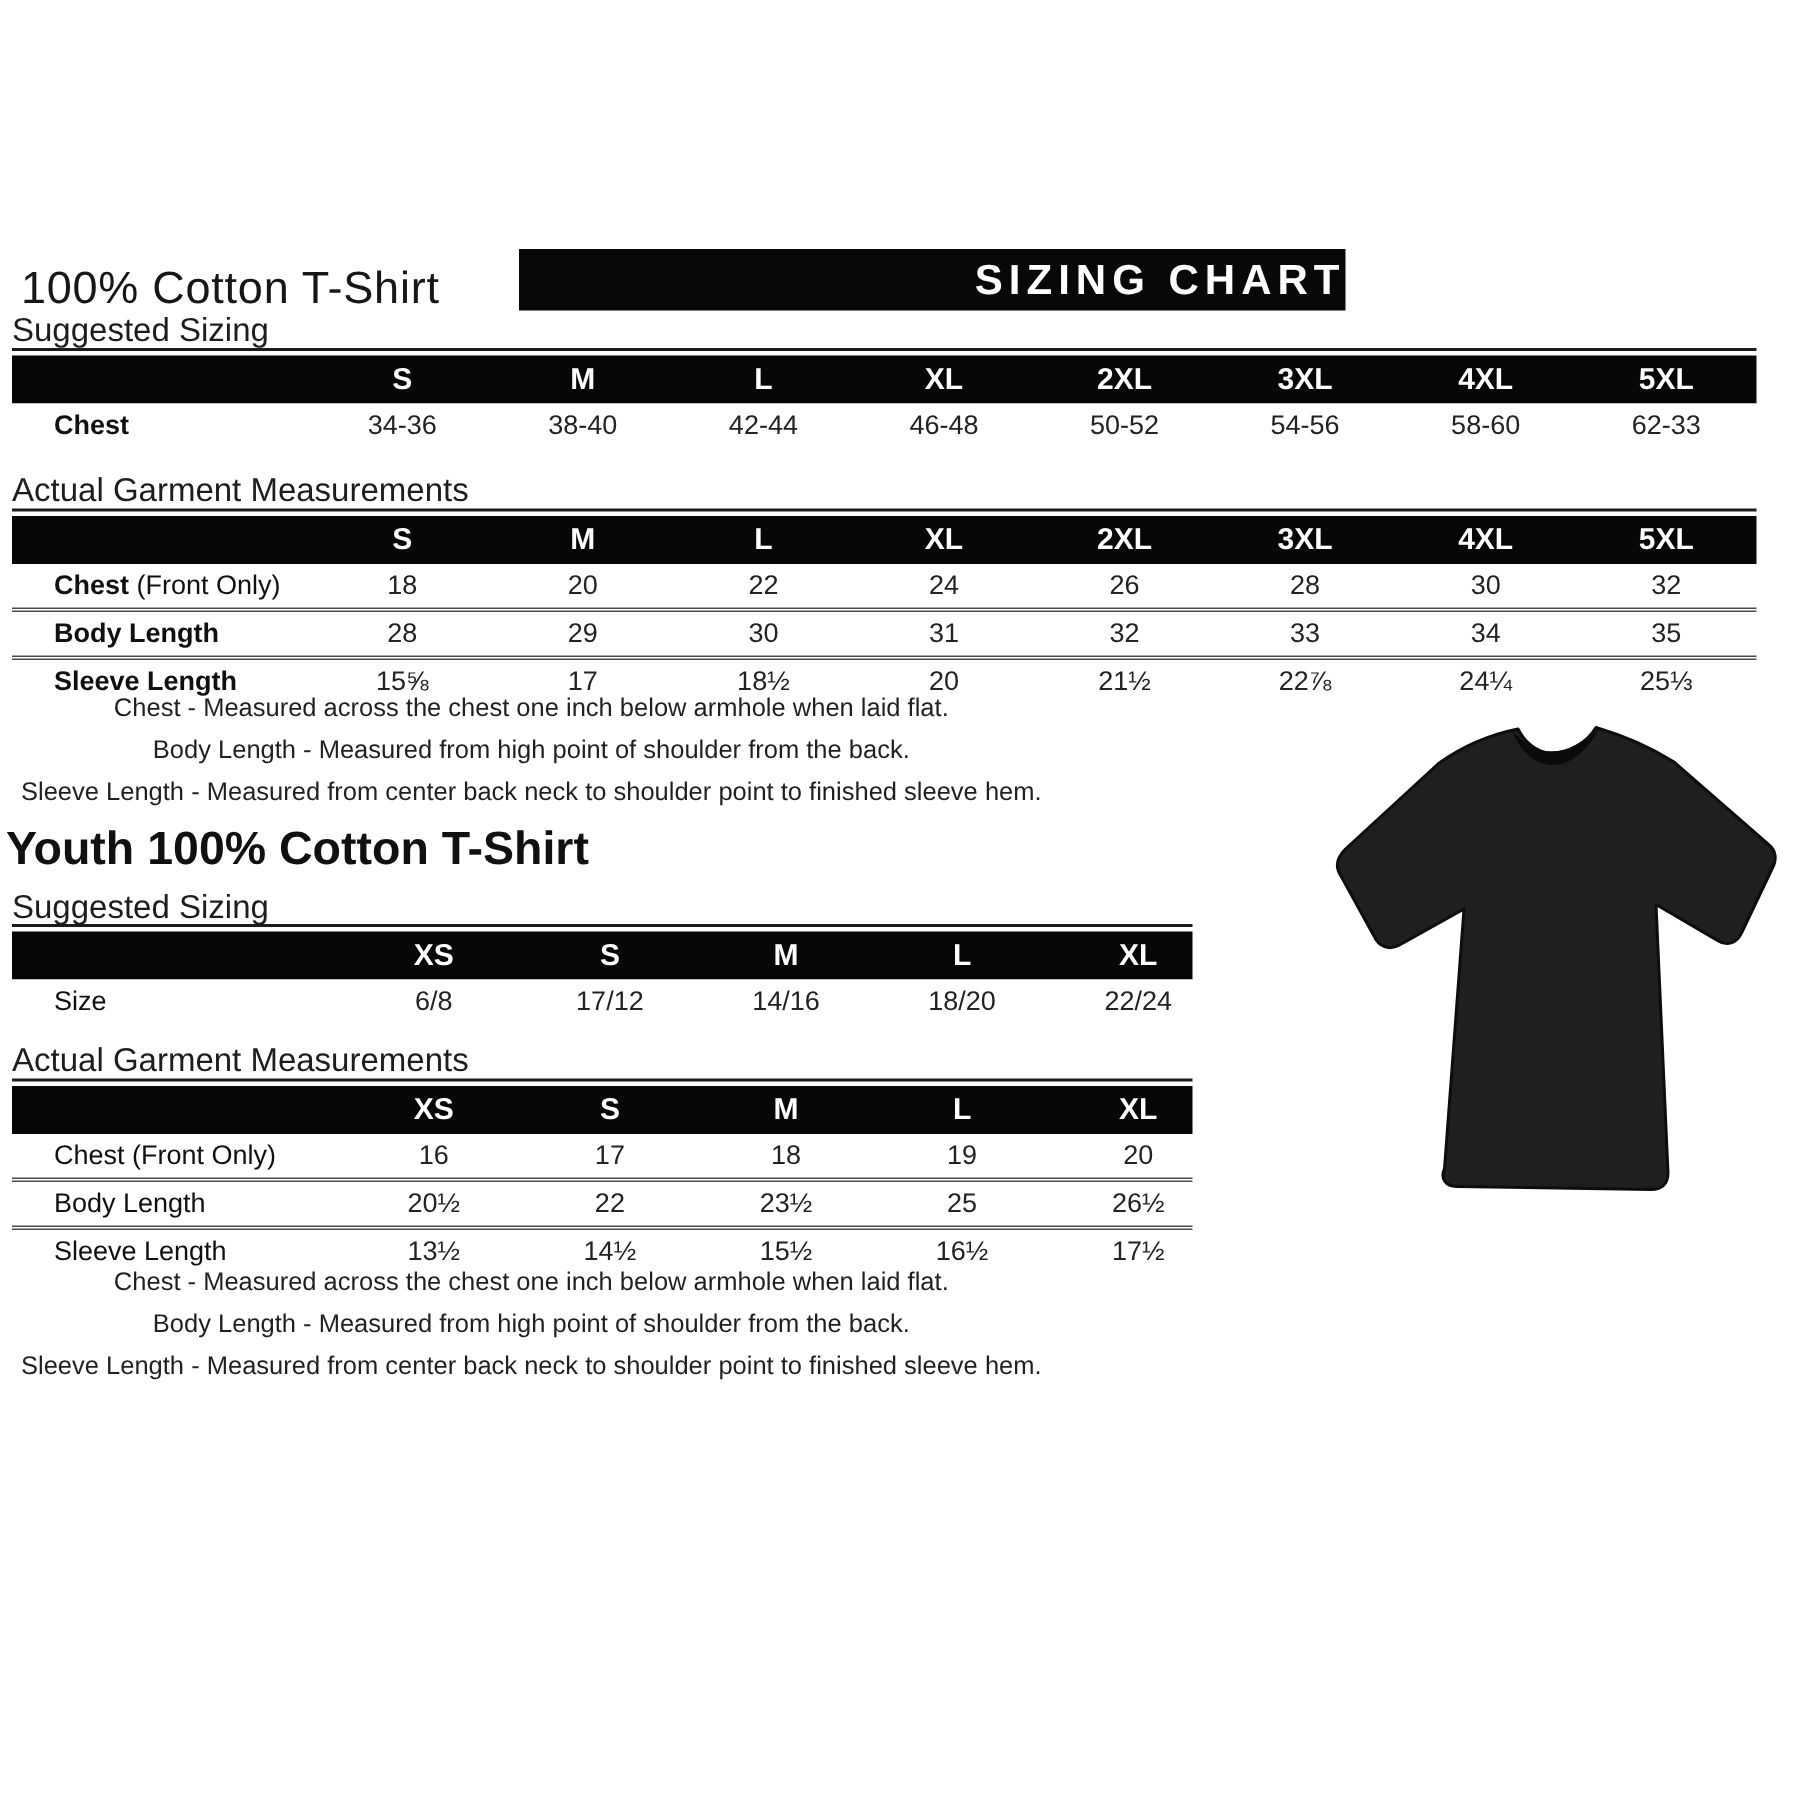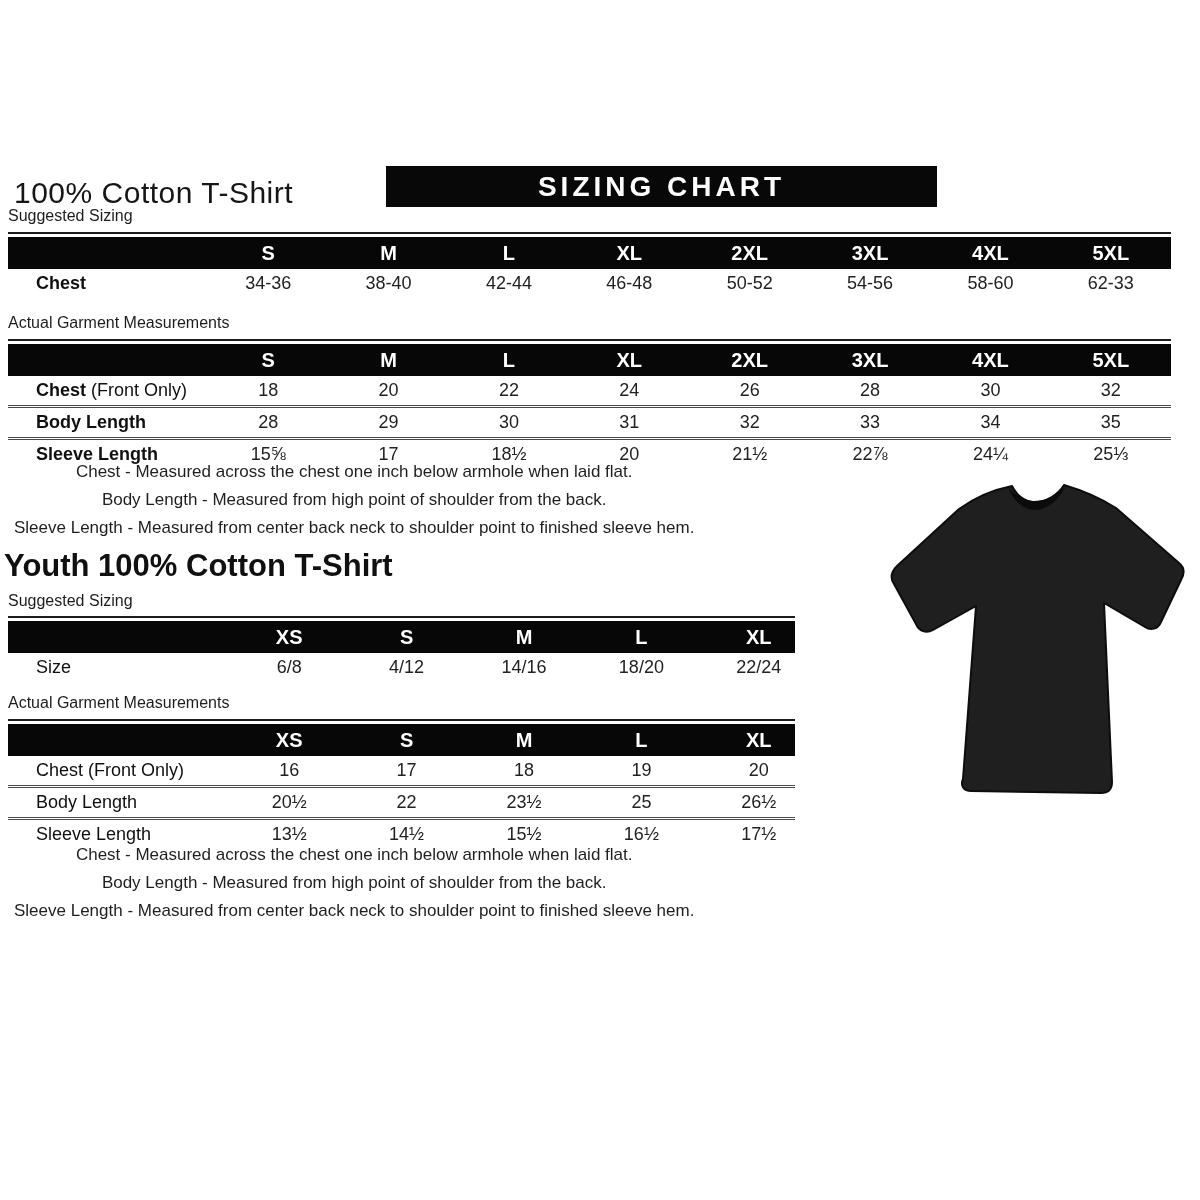--- a/index.html
+++ b/index.html
@@ -6,25 +6,25 @@
   .canvas {
     position:relative; width:1200px; height:1200px; background:#ffffff;
     font-family:"Liberation Sans","DejaVu Sans",sans-serif; color:#1a1a1a;
     overflow:hidden;
   }
   .abs { position:absolute; }
 
   .page-title { left:14px; top:176px; font-size:30px; font-weight:400; color:#161616; letter-spacing:0.5px; }
   .banner {
     left:346px; top:166px; width:551px; height:41px; background:#080808;
-    display:flex; align-items:center; justify-content:center;margin-left:40px;
+    display:flex; align-items:center; justify-content:flex-end;
   }
   .banner span { color:#ffffff; font-weight:bold; font-size:28px; letter-spacing:4px; }
 
-  .sublabel { font-size:16px; color:#1d1d1d; margin:0; }
+  .sublabel { font-size:22px; color:#1d1d1d; margin:0; }
 
   
   .table { border-top:2px solid #1c1c1c; }
   .thead { display:grid; background:#070707; height:32px; align-items:center; margin-top:3px; }
   .th { text-align:center; color:#ffffff; font-weight:bold; font-size:20px; }
   .trow { display:grid; align-items:center; height:29px; background:#fff; }
   .td { text-align:center; font-size:18px; color:#222222; }
   .tlabel { padding-left:28px; font-size:18px; color:#101010; }
   .tlabel .lbl { font-weight:bold; }
   .tlabel .sfx { font-weight:normal; }
@@ -141,21 +141,21 @@
           <div class="th"></div>
           <div class="th">XS</div>
           <div class="th">S</div>
           <div class="th">M</div>
           <div class="th">L</div>
           <div class="th">XL</div>
         </div>
         <div class="trow">
           <div class="tlabel"><span class="lbl">Size</span></div>
           <div class="td">6/8</div>
-          <div class="td">4/12</div>
+          <div class="td">17/12</div>
           <div class="td">14/16</div>
           <div class="td">18/20</div>
           <div class="td">22/24</div>
         </div>
       </div>
 
     <p class="abs sublabel" style="left:8px; top:694px;">Actual Garment Measurements</p>
 
     <div class="abs table t5 actual" style="left:8px; top:719px; width:787px;">
         <div class="thead">

